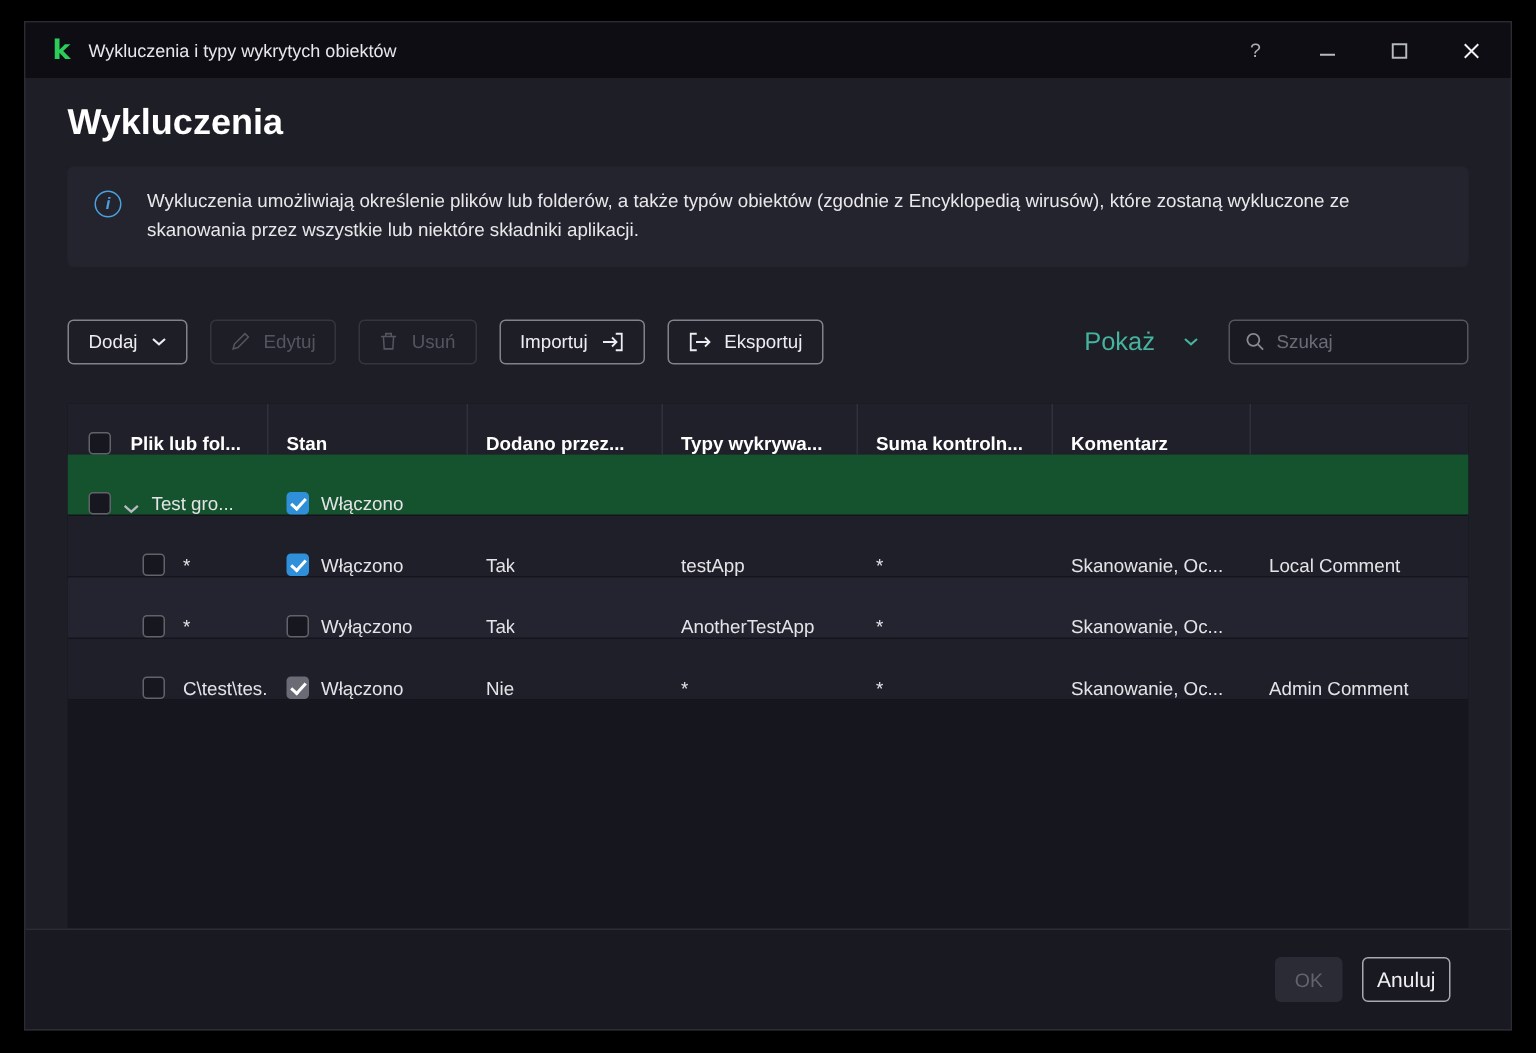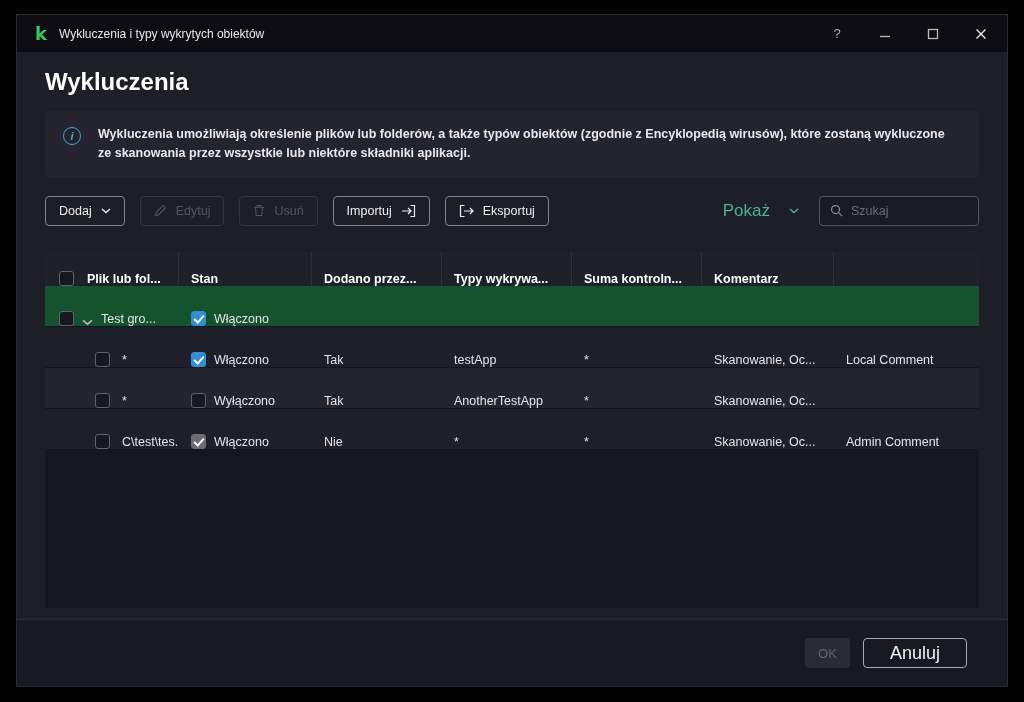--- a/index.html
+++ b/index.html
@@ -44,23 +44,23 @@
   h1{font-size:24px;font-weight:700;color:#ffffff;margin:2px 0 15px;}
   .info-banner{
     background:#24242e;border-radius:4px;padding:14px 18px;
     display:flex;gap:17px;align-items:flex-start;
   }
   .info-icon{
     flex:none;width:18px;height:18px;border:1.5px solid var(--info);border-radius:50%;
     color:var(--info);font-size:11px;font-weight:700;font-style:italic;
     display:flex;align-items:center;justify-content:center;margin-top:2px;
   }
-  .info-text{font-size:12.5px;line-height:1.55;color:#e8e8ec;font-weight:700;}
-  
-  .toolbar{margin-top:18px;display:flex;align-items:center;gap:15px;}
+  .info-text{font-size:12.5px;line-height:1.55;color:#e8e8ec;font-weight:400;}
+  
+  .toolbar{margin-top:35px;display:flex;align-items:center;gap:15px;}
   .btn{
     height:30px;padding:0 13px;border:1px solid #82828c;border-radius:4px;
     background:transparent;color:#ededf1;font-size:12.5px;
     display:inline-flex;align-items:center;gap:9px;font-family:inherit;cursor:default;
   }
   .btn svg{display:block;}
   .btn.disabled{border-color:#35353f;color:#555560;}
   .toolbar-right{margin-left:auto;display:flex;align-items:center;gap:20px;}
   .show-link{
     color:var(--link);font-size:17px;display:inline-flex;align-items:center;gap:19px;cursor:default;
@@ -108,22 +108,22 @@
   
   .footer{
     margin-top:auto;height:67px;flex:none;background:#191922;border-top:1px solid #2c2c36;
     display:flex;align-items:center;justify-content:flex-end;gap:13px;padding:0 40px;
   }
   .btn-ok{
     min-width:45px;height:30px;background:#2b2b35;border:none;border-radius:4px;
     color:#63636d;font-size:13px;font-family:inherit;cursor:default;
   }
   .btn-cancel{
-    height:30px;padding:0 26px;background:transparent;border:1px solid #a9a9b1;border-radius:4px;
-    color:#f1f1f4;font-size:18px;font-family:inherit;cursor:default;
+    height:30px;padding:0 9px;background:transparent;border:1px solid #a9a9b1;border-radius:4px;
+    color:#f1f1f4;font-size:14px;font-family:inherit;cursor:default;
   }
 </style>
 </head>
 <body>
 
 <div class="window">
 
   <div class="titlebar">
     <span class="logo">k</span>
     <span class="win-title">Wykluczenia i typy wykrytych obiektów</span>

